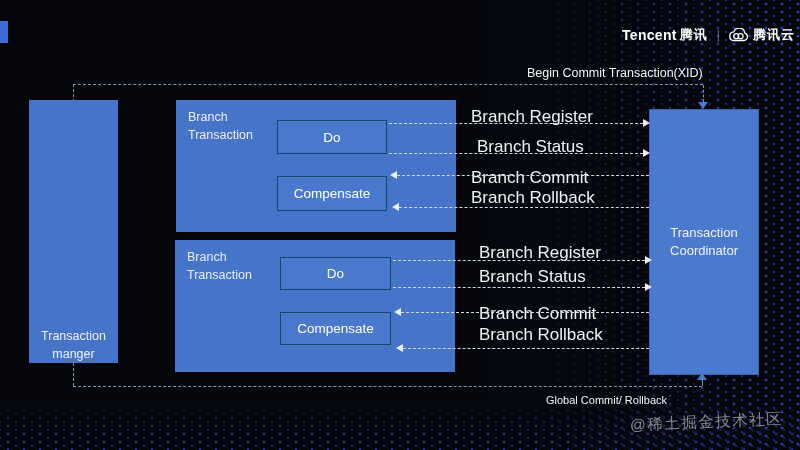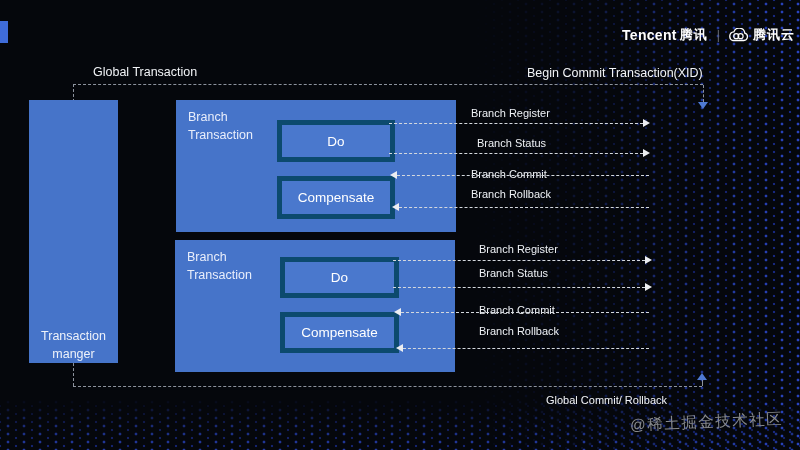--- a/index.html
+++ b/index.html
@@ -49,28 +49,28 @@
   .vseg-bottom{left:702px;top:380px;height:6px;}
 
   
   .bluebox{position:absolute;background:#4674c9;color:#eef2fa;}
   .centered{display:flex;align-items:center;justify-content:center;text-align:center;}
   .t-manager{left:29px;top:100px;width:89px;height:263px;font-size:12.5px;line-height:1.45;align-items:flex-end;}
   .t-coordinator{left:649px;top:109px;width:108px;height:264px;font-size:13px;line-height:1.4;border:1px solid #3a62ad;background:#4b79cd;}
   .branch1{left:176px;top:100px;width:280px;height:132px;}
   .branch2{left:175px;top:240px;width:280px;height:132px;}
   .branch-label{position:absolute;left:12px;top:9px;width:100px;font-size:12.5px;line-height:1.4;color:#e9eefb;}
-  .inner-box{position:absolute;background:#4a78cd;border:5px solid #0c4a6e;color:#fff;font-size:13.5px;display:flex;align-items:center;justify-content:center;}
+  .inner-box{position:absolute;background:#4a78cd;border:1px solid #0c4a6e;color:#fff;font-size:13.5px;display:flex;align-items:center;justify-content:center;}
   .do1{left:101px;top:20px;width:108px;height:32px;}
   .comp1{left:101px;top:76px;width:108px;height:33px;}
   .do2{left:105px;top:17px;width:109px;height:31px;}
   .comp2{left:105px;top:72px;width:109px;height:31px;}
 
   
-  .msg-label{position:absolute;color:#eef1f5;font-size:11px;white-space:nowrap;z-index:4;}
+  .msg-label{position:absolute;color:#eef1f5;font-size:17px;white-space:nowrap;z-index:4;}
   .dash-line{position:absolute;height:0;border-top:1px dashed #d4d8de;z-index:5;}
   .arr{position:absolute;width:0;height:0;z-index:6;}
   .arr-r{border-top:4px solid transparent;border-bottom:4px solid transparent;border-left:7px solid #eceef2;}
   .arr-l{border-top:4px solid transparent;border-bottom:4px solid transparent;border-right:7px solid #eceef2;}
   .arr-d{border-left:5px solid transparent;border-right:5px solid transparent;border-top:7px solid #4f7ad2;}
   .arr-u{border-left:5px solid transparent;border-right:5px solid transparent;border-bottom:7px solid #4f7ad2;}
 
   .lbl-reg1{left:471px;top:107px;}  .ln-reg1{left:389px;top:123px;width:254px;}  .ah-reg1{left:643px;top:119px;}
   .lbl-sta1{left:477px;top:137px;}  .ln-sta1{left:389px;top:153px;width:254px;}  .ah-sta1{left:643px;top:149px;}
   .lbl-com1{left:471px;top:168px;}  .ln-com1{left:397px;top:175px;width:252px;}  .ah-com1{left:390px;top:171px;}
@@ -115,28 +115,30 @@
   </div>
 
   <div class="abs hline bnd-top"></div>
   <div class="abs vline bnd-left"></div>
   <div class="abs hline bnd-bottom"></div>
   <div class="abs vline vseg-top"></div>
   <div class="arr arr-d ah-begin"></div>
   <div class="abs vline vseg-bottom"></div>
   <div class="arr arr-u ah-gcommit"></div>
 
-  <div class="abs lbl-gt">Global Transaction</div>
   <div class="abs lbl-begin">Begin Commit Transaction(XID)</div>
   <div class="abs lbl-gc">Global Commit/ Rollback</div>
 
   <div class="bluebox centered t-manager">
     <span style="width:82px;">Transaction manger</span>
   </div>
 
+  <div class="bluebox centered t-coordinator">
+    <span style="width:92px;">Transaction Coordinator</span>
+  </div>
 
   <div class="bluebox branch1">
     <div class="branch-label">Branch Transaction</div>
     <div class="inner-box do1">
       <span>Do</span>
     </div>
     <div class="inner-box comp1">
       <span>Compensate</span>
     </div>
   </div>

